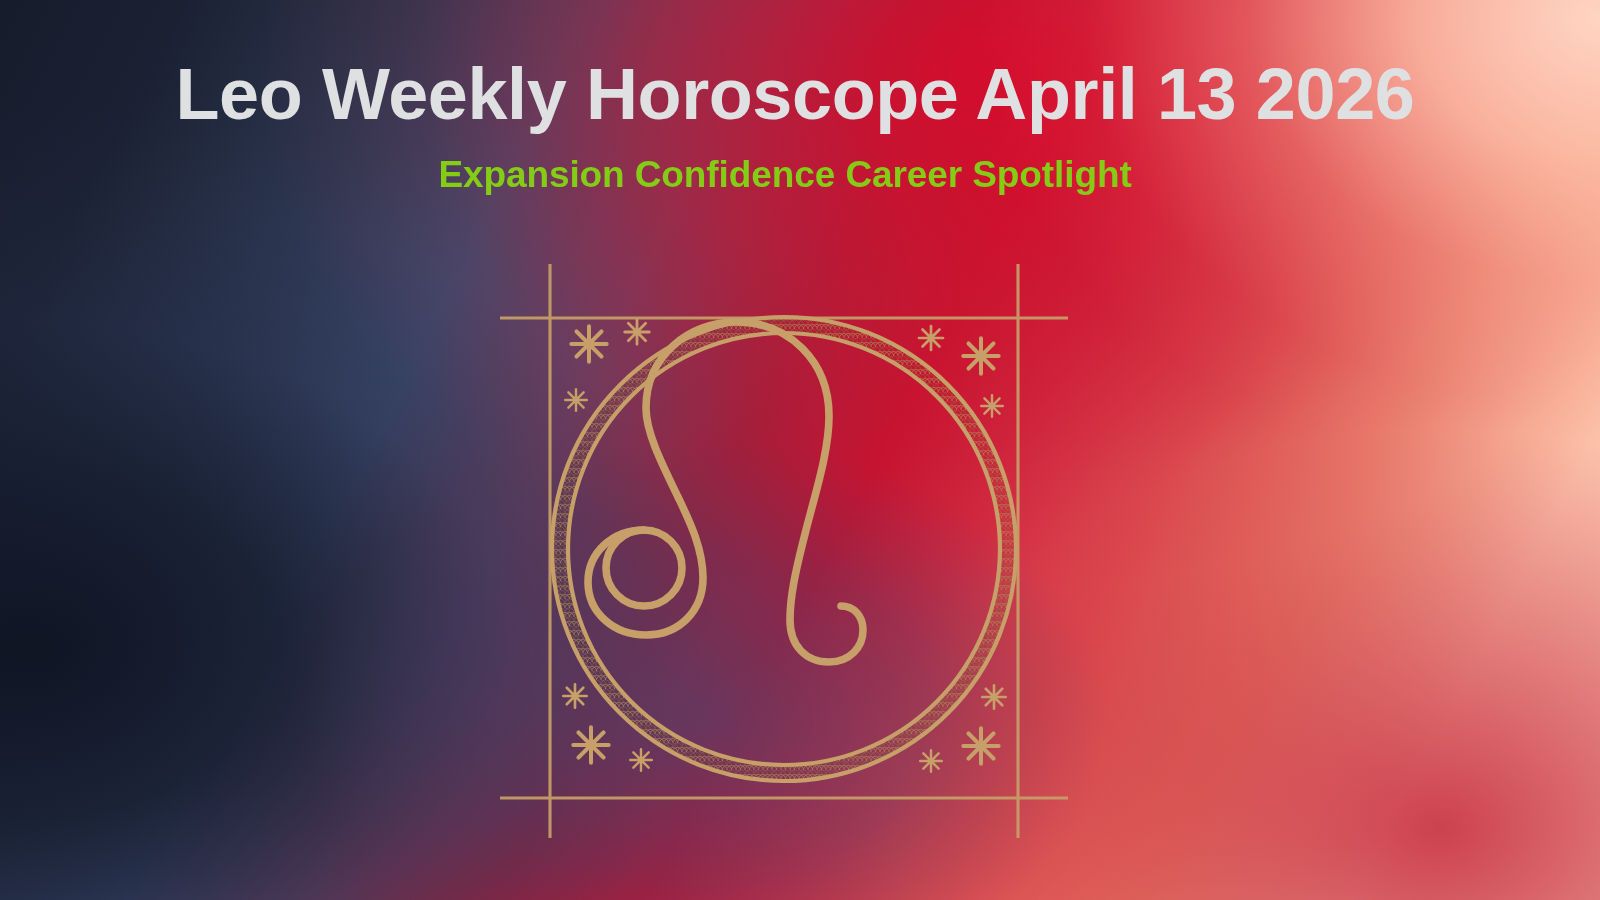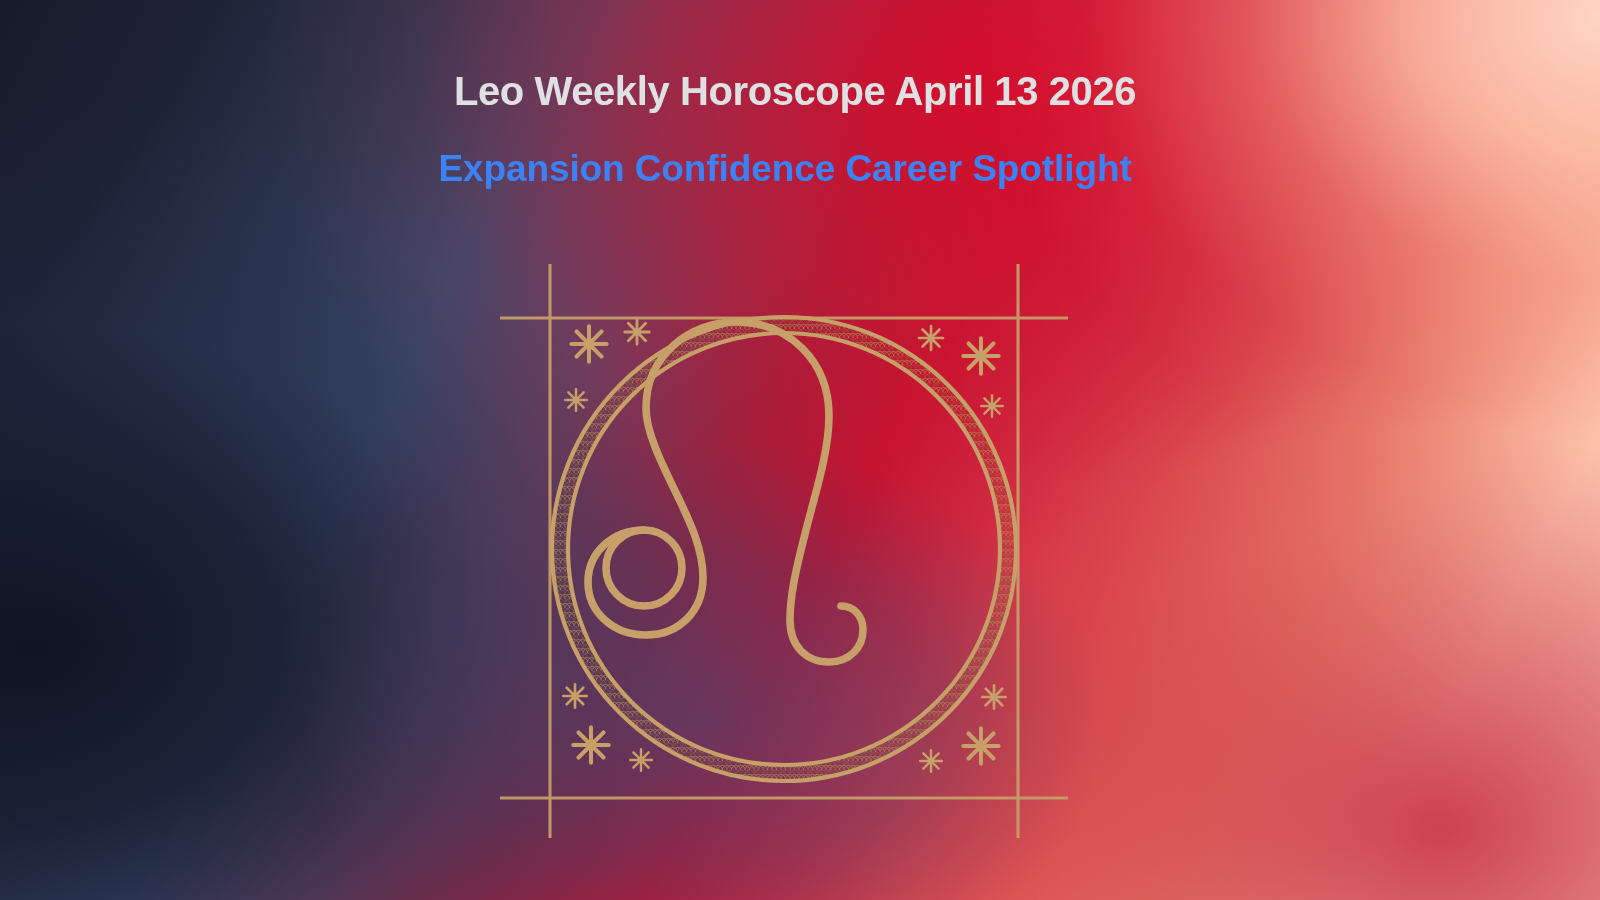--- a/index.html
+++ b/index.html
@@ -88,38 +88,38 @@
   .head-block {
     position: absolute;
     left: 0;
     right: 0;
     top: 0;
     text-align: center;
     padding-top: 54px;
     z-index: 5;
   }
   .title {
-    margin: 17px;
-    font-size: 40px;
+    margin: 4px;
+    font-size: 72px;
     font-weight: 700;
     letter-spacing: -0.4px;
     line-height: 1.0;
     color: #dfe0e2;
     padding-right: 30px;
     padding-left: 20px;
   }
   .subtitle {
     margin: 0;
     padding-top: 22px;
     padding-right: 30px;
     font-size: 37px;
     font-weight: 700;
     letter-spacing: -0.1px;
     line-height: 1.0;
-    color: #3b82f6;
+    color: #84cc16;
   }
 
   
   .emblem {
     position: absolute;
     left: 484px;
     top: 248px;
     width: 600px;
     height: 604px;
     z-index: 4;

